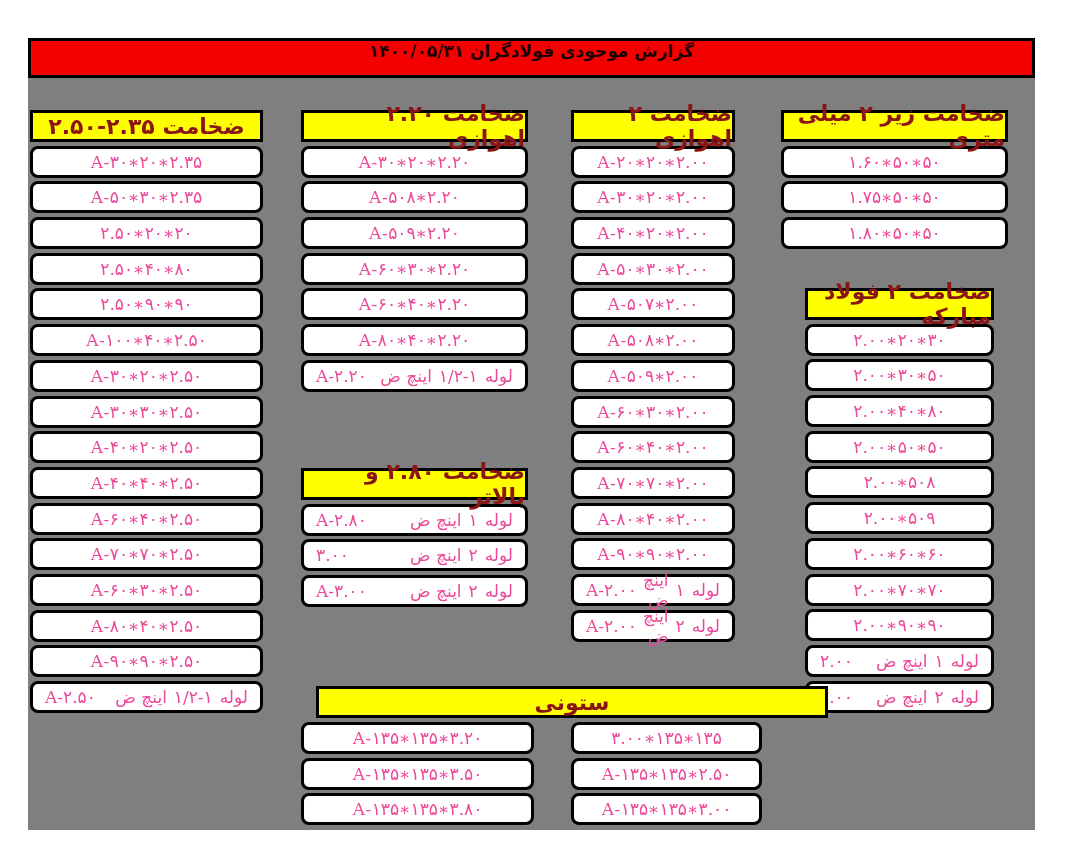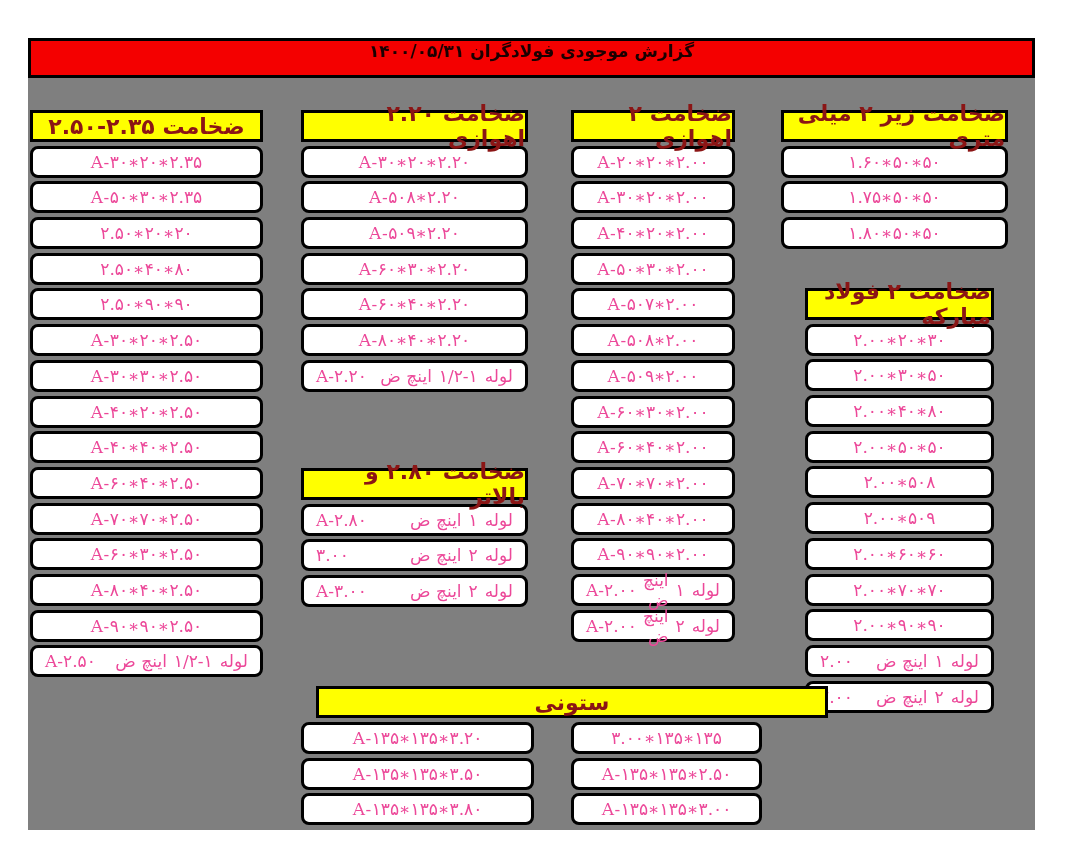--- a/index.html
+++ b/index.html
@@ -54,20 +54,21 @@
   <span class="title">گزارش موجودی فولادگران ۱۴۰۰/۰۵/۳۱</span>
 </div>
 
 <div class="tbl" id="t1">
     <div class="hdr">ضخامت ۲.۳۵-۲.۵۰</div>
     <div class="cell">A-۳۰∗۲۰∗۲.۳۵</div>
     <div class="cell">A-۵۰∗۳۰∗۲.۳۵</div>
     <div class="cell">۲.۵۰∗۲۰∗۲۰</div>
     <div class="cell">۲.۵۰∗۴۰∗۸۰</div>
     <div class="cell">۲.۵۰∗۹۰∗۹۰</div>
+    <div class="cell">A-۱۰۰∗۴۰∗۲.۵۰</div>
     <div class="cell">A-۳۰∗۲۰∗۲.۵۰</div>
     <div class="cell">A-۳۰∗۳۰∗۲.۵۰</div>
     <div class="cell">A-۴۰∗۲۰∗۲.۵۰</div>
     <div class="cell">A-۴۰∗۴۰∗۲.۵۰</div>
     <div class="cell">A-۶۰∗۴۰∗۲.۵۰</div>
     <div class="cell">A-۷۰∗۷۰∗۲.۵۰</div>
     <div class="cell">A-۶۰∗۳۰∗۲.۵۰</div>
     <div class="cell">A-۸۰∗۴۰∗۲.۵۰</div>
     <div class="cell">A-۹۰∗۹۰∗۲.۵۰</div>
     <div class="cell pipe">

